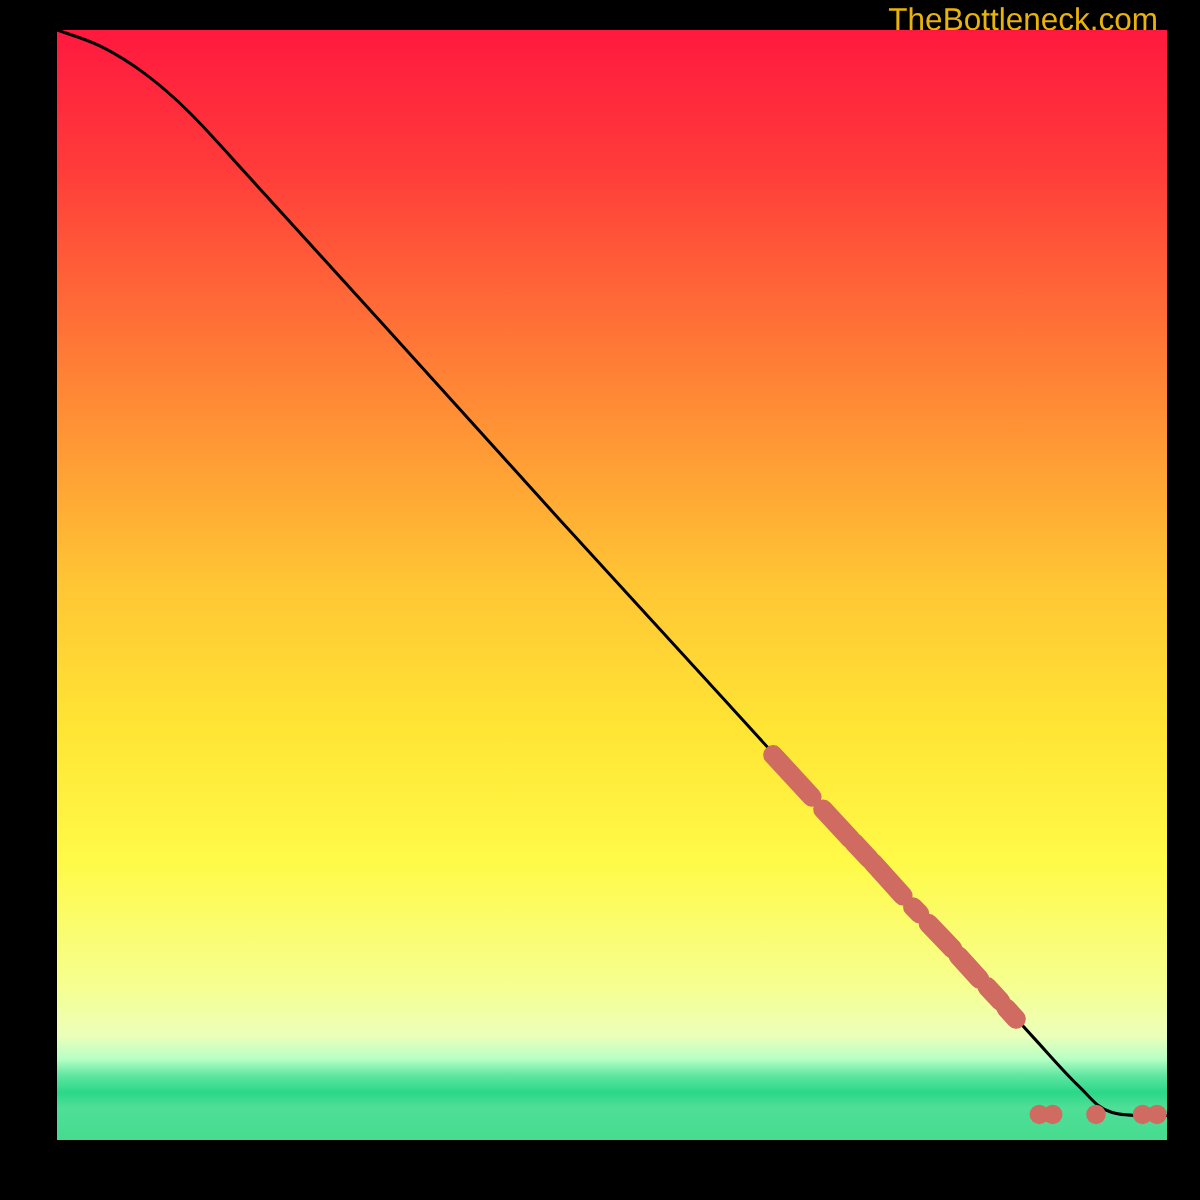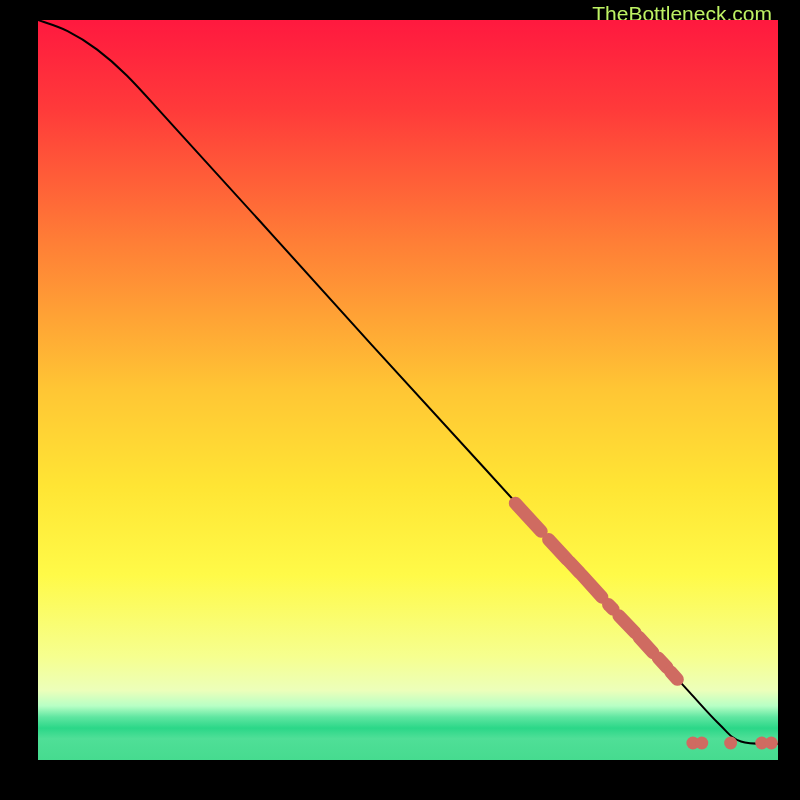--- a/index.html
+++ b/index.html
@@ -17,21 +17,21 @@
   top: 20px;
   width: 740px;
   height: 760px;
 }
 .watermark {
   position: absolute;
   top: 2px;
   right: 28px;
   font-family: Arial, sans-serif;
   font-size: 21px;
-  color: #bef264;
+  color: #eab308;
   font-weight: normal;
 }
 svg { display: block; }
 </style>
 </head>
 <body>
 
 <div class="watermark">TheBottleneck.com</div>
 
 <div class="chart-container">

